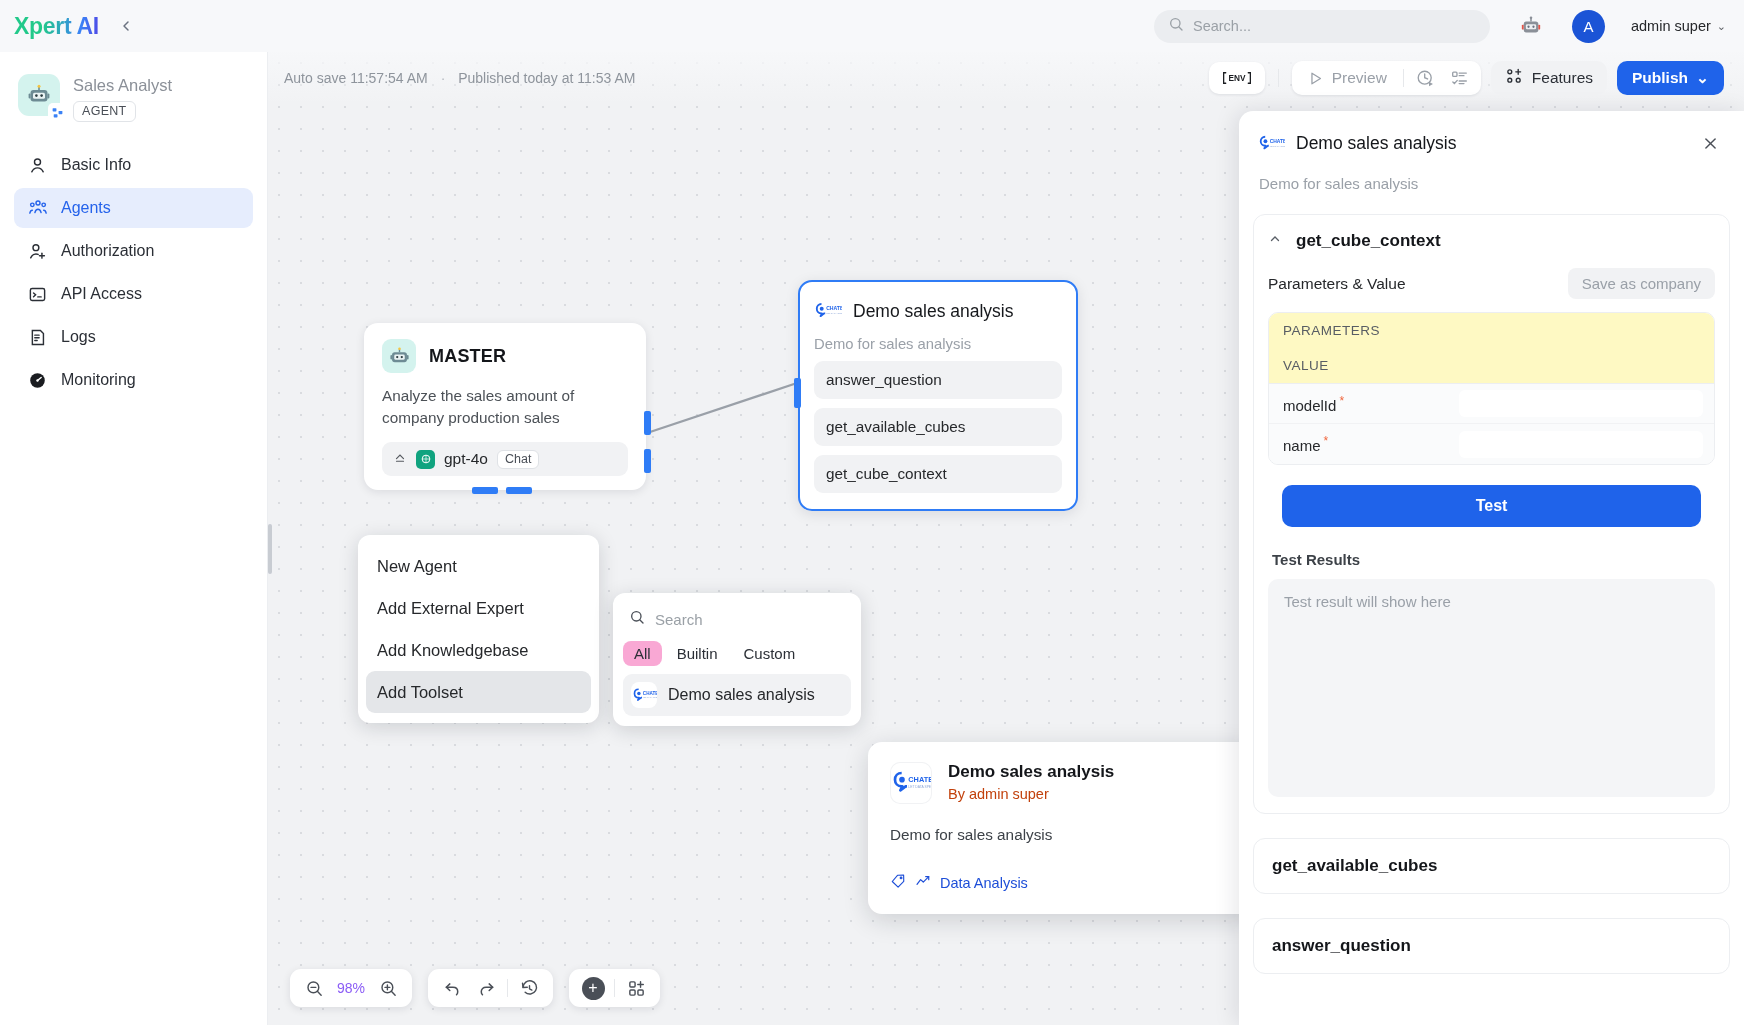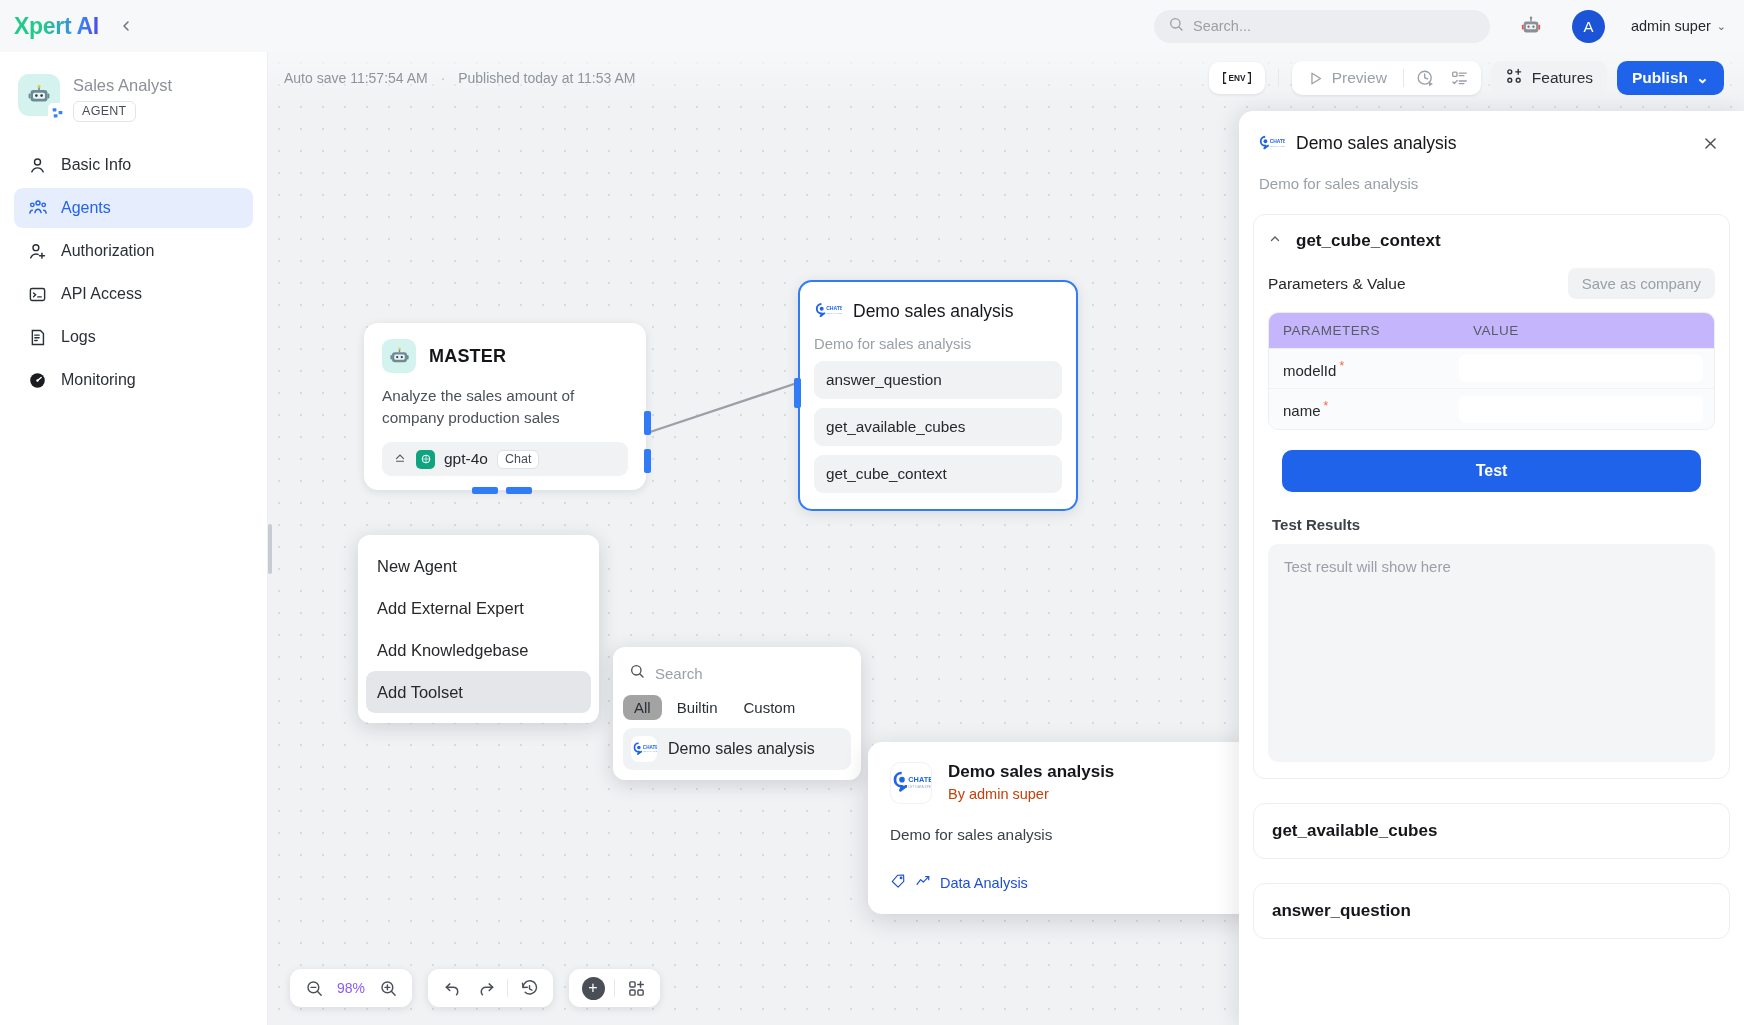--- a/index.html
+++ b/index.html
@@ -154,29 +154,29 @@
   .ctx-menu {
     position: absolute; left: 90px; top: 483px; width: 241px; background: #fff;
     border-radius: 12px; padding: 10px 8px; box-shadow: 0 4px 20px rgba(16,24,40,.16);
     z-index: 30;
   }
   .ctx-item { height: 42px; border-radius: 9px; display: flex; align-items: center; padding: 0 11px; font-size: 16.5px; color: #26282b; }
   .ctx-item.hl { background: #e4e6e9; }
 
   
   .sub-menu {
-    position: absolute; left: 345px; top: 595px; width: 248px; background: #fff;
+    position: absolute; left: 345px; top: 541px; width: 248px; background: #fff;
     border-radius: 12px; padding: 12px 10px 10px; box-shadow: 0 4px 20px rgba(16,24,40,.16);
     z-index: 31;
   }
   .sub-search { display: flex; align-items: center; gap: 10px; padding: 4px 6px 10px; }
   .sub-search .ph { color: #9aa0a6; font-size: 15px; }
   .sub-tabs { display: flex; align-items: center; gap: 4px; padding: 2px 0 8px; }
   .sub-tab { padding: 4px 11px; border-radius: 8px; font-size: 15px; color: #2b2f36; }
-  .sub-tab.sel { background: #a3a3a3; }
+  .sub-tab.sel { background: #f9a8d4; }
   .sub-row { height: 42px; border-radius: 9px; background: #f1f2f4; display: flex; align-items: center; gap: 11px; padding: 0 8px; }
   .sub-row .lbl { font-size: 16px; color: #26282b; }
 
   
   .prev-card {
     position: absolute; left: 600px; top: 690px; width: 392px; background: #fff;
     border-radius: 14px; padding: 20px 22px 22px; box-shadow: 0 6px 26px rgba(16,24,40,.16);
     z-index: 32;
   }
   .prev-head { display: flex; gap: 16px; align-items: flex-start; }
@@ -199,21 +199,21 @@
   .dr-card {
     margin: 22px 14px 0; border: 1px solid #eceef1; border-radius: 12px; padding: 16px 14px 16px;
   }
   .dr-card-head { display: flex; align-items: center; gap: 14px; }
   .chev-up { color: #595e66; font-size: 13px; transform: translateY(-1px); }
   .dr-card-title { font-size: 17px; font-weight: bold; color: #14161a; }
   .params-row { margin-top: 17px; display: flex; align-items: center; }
   .params-lbl { font-size: 15.5px; color: #26282b; }
   .save-default { margin-left: auto; background: #f1f2f4; border-radius: 8px; padding: 7px 14px; font-size: 15px; color: #9aa0a8; }
   .ptable { margin-top: 13px; border: 1px solid #eceef1; border-radius: 10px; overflow: hidden; }
-  .ptable .thr { display: flex; background: #c4b5fd; border-bottom: 1px solid #eceef1; }
+  .ptable .thr { display: flex; background: #fef9c3; border-bottom: 1px solid #eceef1; flex-direction: column; }
   .ptable .th { padding: 10px 14px; font-size: 13.5px; color: #585d64; letter-spacing: .5px; }
   .ptable .th.c1 { width: 190px; }
   .ptable .tr { display: flex; align-items: center; border-bottom: 1px solid #f1f2f4; background: #fafbfc; height: 40px; }
   .ptable .tr:last-child { border-bottom: none; }
   .ptable .td1 { width: 190px; padding-left: 14px; font-size: 15px; color: #26282b; }
   .req { color: #f0663d; font-size: 12px; vertical-align: super; margin-left: 3px; }
   .ptable .td2 { flex: 1; padding-right: 11px; }
   .val-input { width: 100%; height: 27px; background: #fff; border: none; border-radius: 6px; }
   .test-btn {
     margin: 20px 14px 0; height: 42px; background: #1f63ea; color: #fff; border-radius: 10px;

